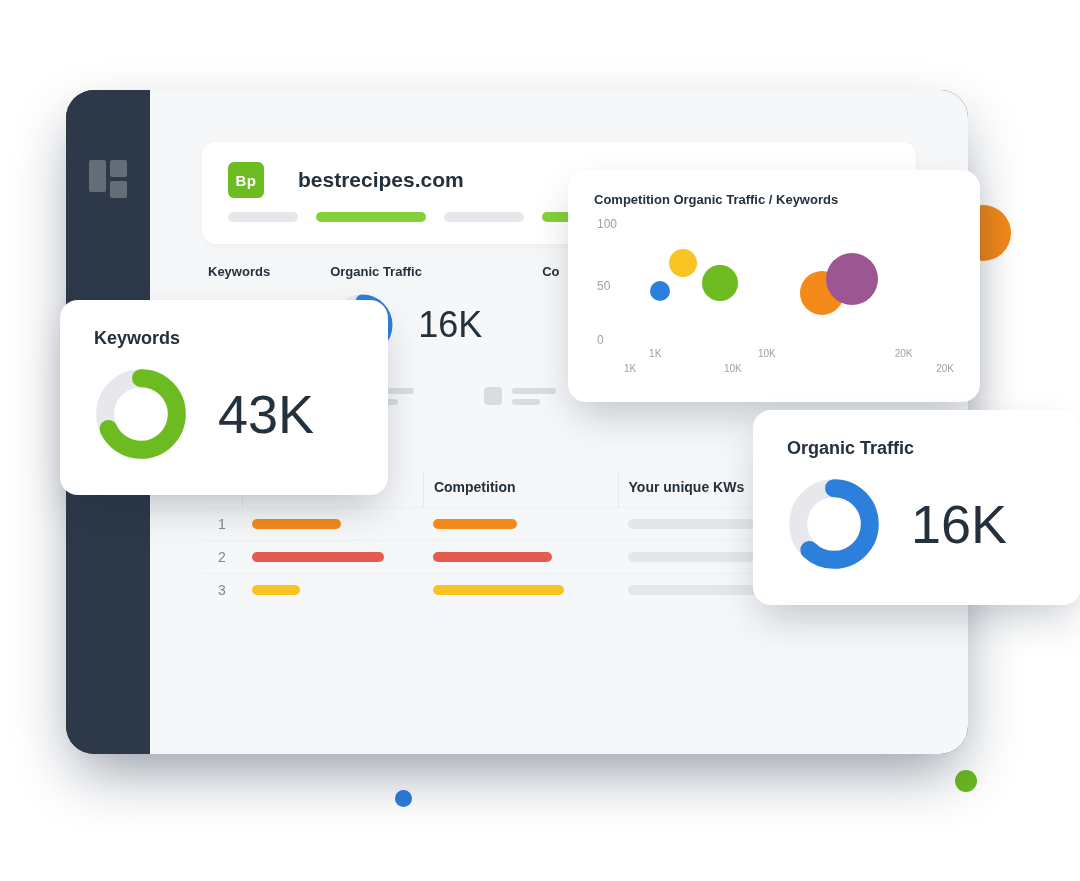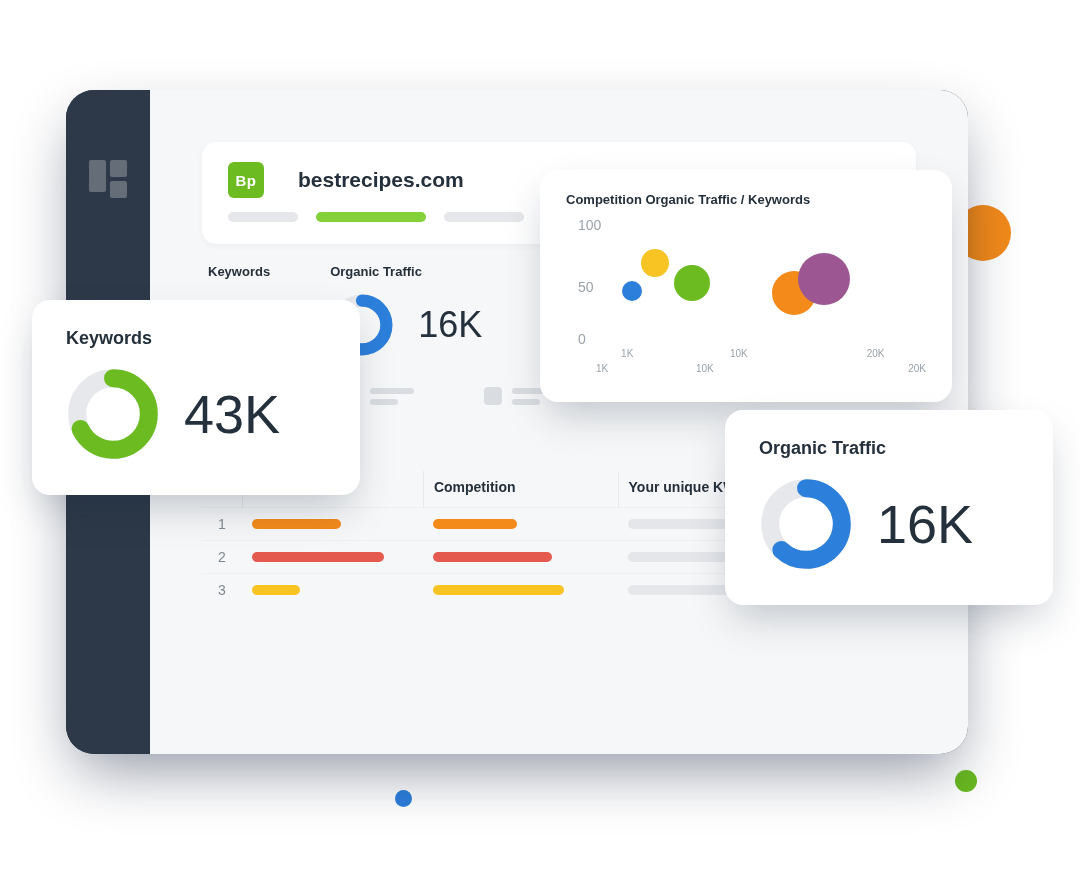--- a/index.html
+++ b/index.html
@@ -98,41 +98,42 @@
     .bar{ height:10px; border-radius:6px; }
     .bar-grey{ background:#e4e6ea;}
 
     
     .float{
       position:absolute;
       background:#fff;
       border-radius:18px;
       box-shadow:0 18px 40px -8px rgba(20,35,60,.25);
       z-index:5;
+      margin-left:28px;
     }
     .keywords-card{
       top:300px; left:32px;
       width:328px; padding:28px 34px 34px;
     }
     .traffic-card{
       top:410px; left:725px;
       width:328px; padding:28px 34px 34px;
     }
     .metric-title{ font-size:18px; font-weight:600; color:#24303b; margin-bottom:18px;}
-    .metric-body{ display:flex; align-items:center; gap:24px;}
+    .metric-body{ display:flex; align-items:center; gap:30px;}
     .metric-value{ font-size:54px; color:#24303b; font-weight:300;}
     .donut-lg{ width:94px; height:94px;}
 
     .chart-card{
       top:170px; left:540px;
       width:412px; padding:22px 26px 28px;
     }
     .chart-title{ font-size:13px; font-weight:700; color:#24303b; margin-bottom:14px;}
     .bubble-plot{ position:relative; height:120px;}
-    .y-tick{ position:absolute; left:12px; font-size:14px; color:#9aa2ab;}
+    .y-tick{ position:absolute; left:3px; font-size:12px; color:#9aa2ab;}
     .x-tick{ position:absolute; bottom:-18px; font-size:10px; color:#9aa2ab; transform:translateX(-50%);}
     .plot-area{ position:absolute; left:30px; right:10px; top:0; bottom:0;}
     .bubble{ position:absolute; border-radius:50%; transform:translate(-50%,50%);}
 
     
     .x-row{ display:flex; gap:0; margin-top:22px; position:relative; padding-left:30px; font-size:10px; color:#9aa2ab;}
 
   </style>
 </head>
 <body>

